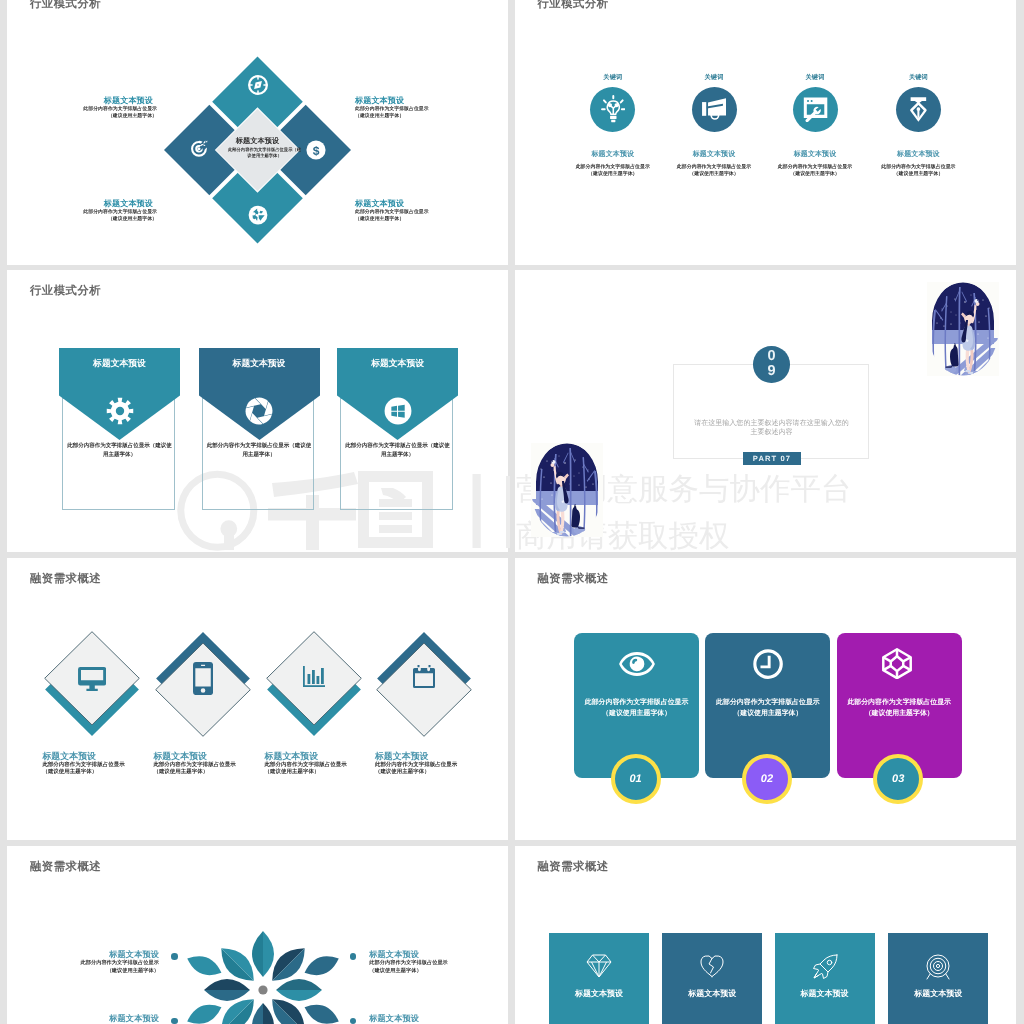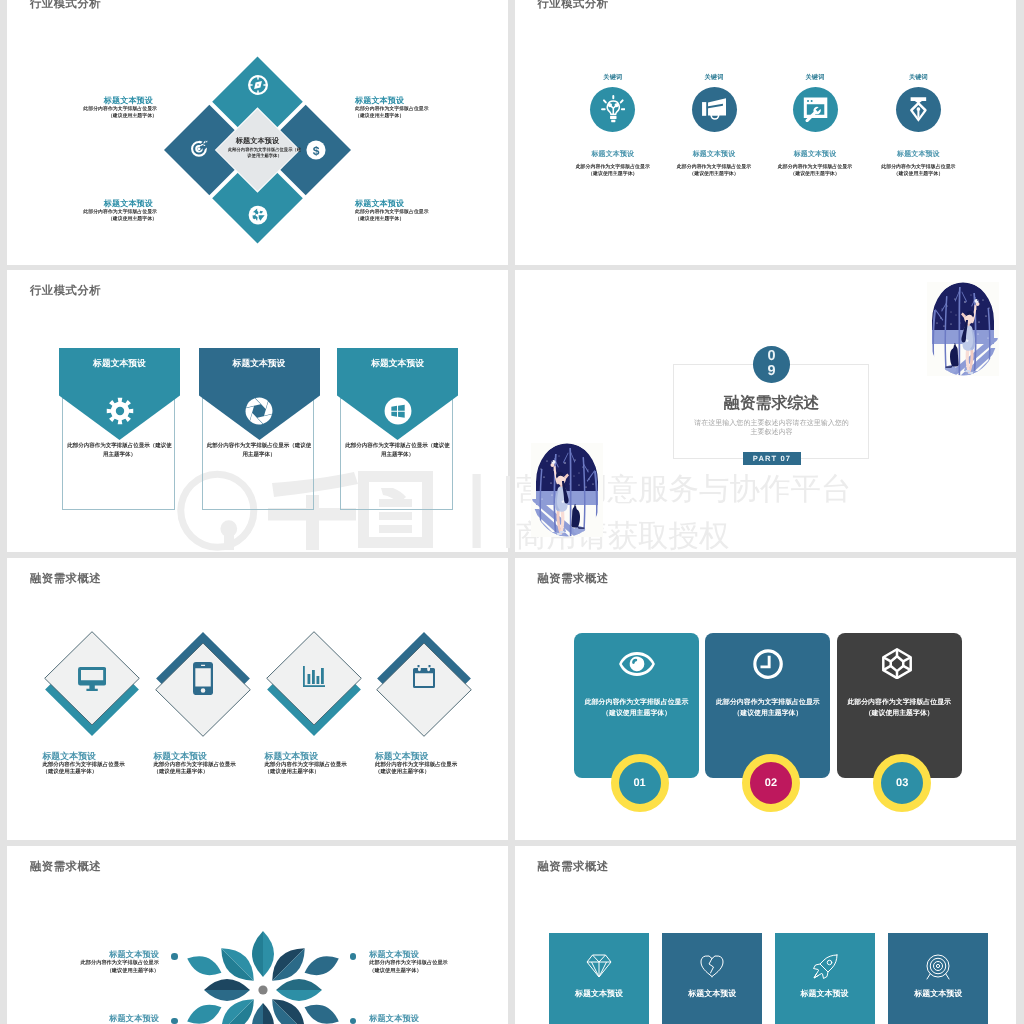--- a/index.html
+++ b/index.html
@@ -60,22 +60,22 @@
   .s5txt{position:absolute;left:-49.3px;top:192.6px;width:130px;text-align:left;}
   .s5txt .hd{font-size:8.85px;line-height:11.5px;color:#4a95ad;}
   .s5txt .bd{font-size:5.44px;line-height:7.3px;}
   
   .s6card{position:absolute;top:75px;width:125px;height:145px;border-radius:8px;}
   .s6icon{position:absolute;left:50%;transform:translateX(-50%);top:24px;}
   .s6bd{position:absolute;left:0;width:125px;text-align:center;top:64.1px;
         font-size:6.91px;line-height:11px;color:#fff;font-weight:bold;}
   .s6bd2{top:75.1px;}
   .s6badge{position:absolute;left:36.5px;top:121.1px;width:42px;height:42px;border-radius:50%;
-           border:8px solid #fde047;color:#fff;font-size:11px;font-weight:bold;letter-spacing:0px;
-           display:flex;align-items:center;justify-content:center;box-sizing:content-box;}
+           border:4px solid #fde047;color:#fff;font-size:11px;font-weight:bold;letter-spacing:0px;
+           display:flex;align-items:center;justify-content:center;box-sizing:content-box;font-style:italic;}
   
   .s7lab{position:absolute;width:130px;}
   .s7lab .hd{font-size:8.2px;line-height:10.4px;color:#4a95ad;}
   .s7lab .bd{font-size:5.2px;line-height:7.7px;}
   .s7l{left:22px;text-align:right;}
   .s7r{left:362.3px;text-align:left;}
   .s7dot{position:absolute;width:6.6px;height:6.6px;border-radius:50%;background:#2f7f99;}
   .s7dotl{left:164.1px;}
   .s7dotr{left:342.6px;}
   
@@ -302,21 +302,20 @@
     </svg>
     <div class="s3bd">此部分内容作为文字排版占位显示（建议使用主题字体）</div>
   </div>
 </div>
 
 <div class="slide" id="slide4" style="left:514.5px;top:270px;">
   <div class="s4box"></div>
   <div class="s4circle">
     <span>09</span>
   </div>
-  <div class="s4head">融资需求综述</div>
   <div class="s4sub">请在这里输入您的主要叙述内容请在这里输入您的</div>
   <div class="s4sub s4sub2">主要叙述内容</div>
   <div class="s4part">PART 07</div>
   <div class="illus illus-tr">
     <svg width="72" height="94" viewBox="0 0 144 188">
       <defs>
         <clipPath id="ovalclip">
               <ellipse cx="72" cy="94" rx="71" ry="93"></ellipse>
             </clipPath>
       </defs>
@@ -581,23 +580,23 @@
     <div class="s6bd s6bd2">（建议使用主题字体）</div>
     <div class="s6badge" style="background:#2d8fa6">01</div>
   </div>
   <div class="s6card" style="left:190.9px;background:#2e6b8c">
     <svg class="s6icon" style="top:15.8px" width="29.7" height="30.1" viewBox="0 0 60 60">
       <path fill="#fff" d="M30 0A30 30 0 1 0 60 30 30 30 0 0 0 30 0Zm0 53.4A23.4 23.4 0 1 1 53.4 30 23.4 23.4 0 0 1 30 53.4Z"></path>
       <path fill="#fff" d="M35.3 13.2h-5.9V32.8H14.8v5.9h20.5Z"></path>
     </svg>
     <div class="s6bd">此部分内容作为文字排版占位显示</div>
     <div class="s6bd s6bd2">（建议使用主题字体）</div>
-    <div class="s6badge" style="background:#be185d">02</div>
-  </div>
-  <div class="s6card" style="left:322.2px;background:#404040">
+    <div class="s6badge" style="background:#8b5cf6">02</div>
+  </div>
+  <div class="s6card" style="left:322.2px;background:#a21caf">
     <svg class="s6icon" style="top:14.5px;margin-left:-2px" width="30.4" height="31.4" viewBox="0 0 61 63">
       <g fill="none" stroke="#fff" stroke-width="5" stroke-linejoin="round">
         <path d="M30.5 2.5 58 18.5v26l-27.5 16L3 44.5v-26Z"></path>
         <path d="M30.5 2.5v14"></path>
         <path d="M30.5 46.5v14"></path>
         <path d="M3 18.5 18 27"></path>
         <path d="M58 18.5 43 27"></path>
         <path d="M3 44.5 18 36"></path>
         <path d="M58 44.5 43 36"></path>
         <path d="M30.5 16.5 43 27v9L30.5 46.5 18 36v-9Z"></path>

